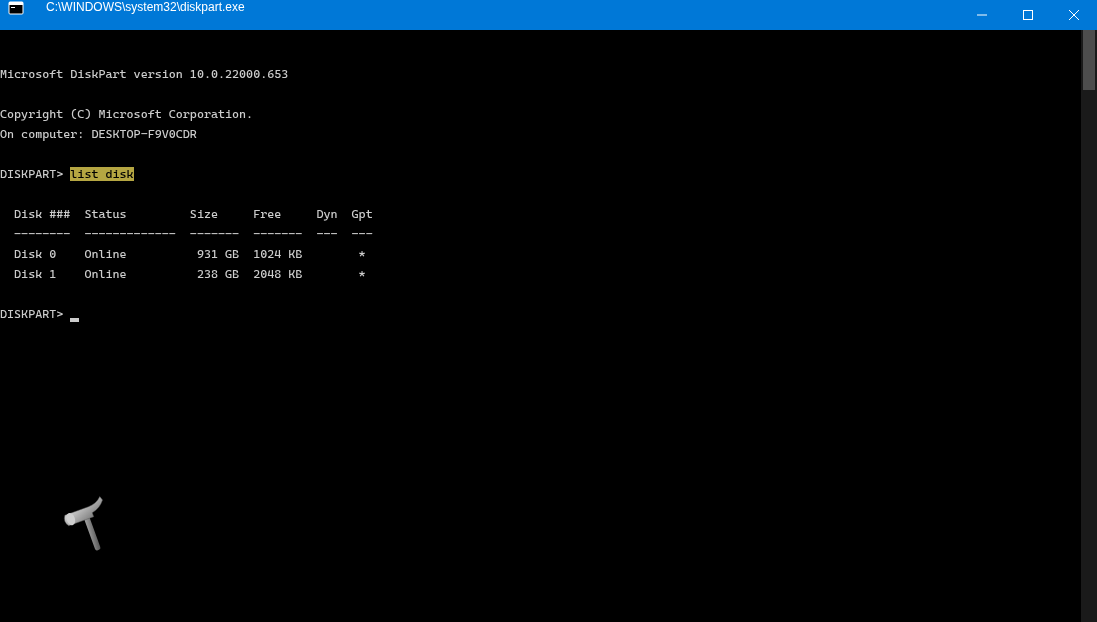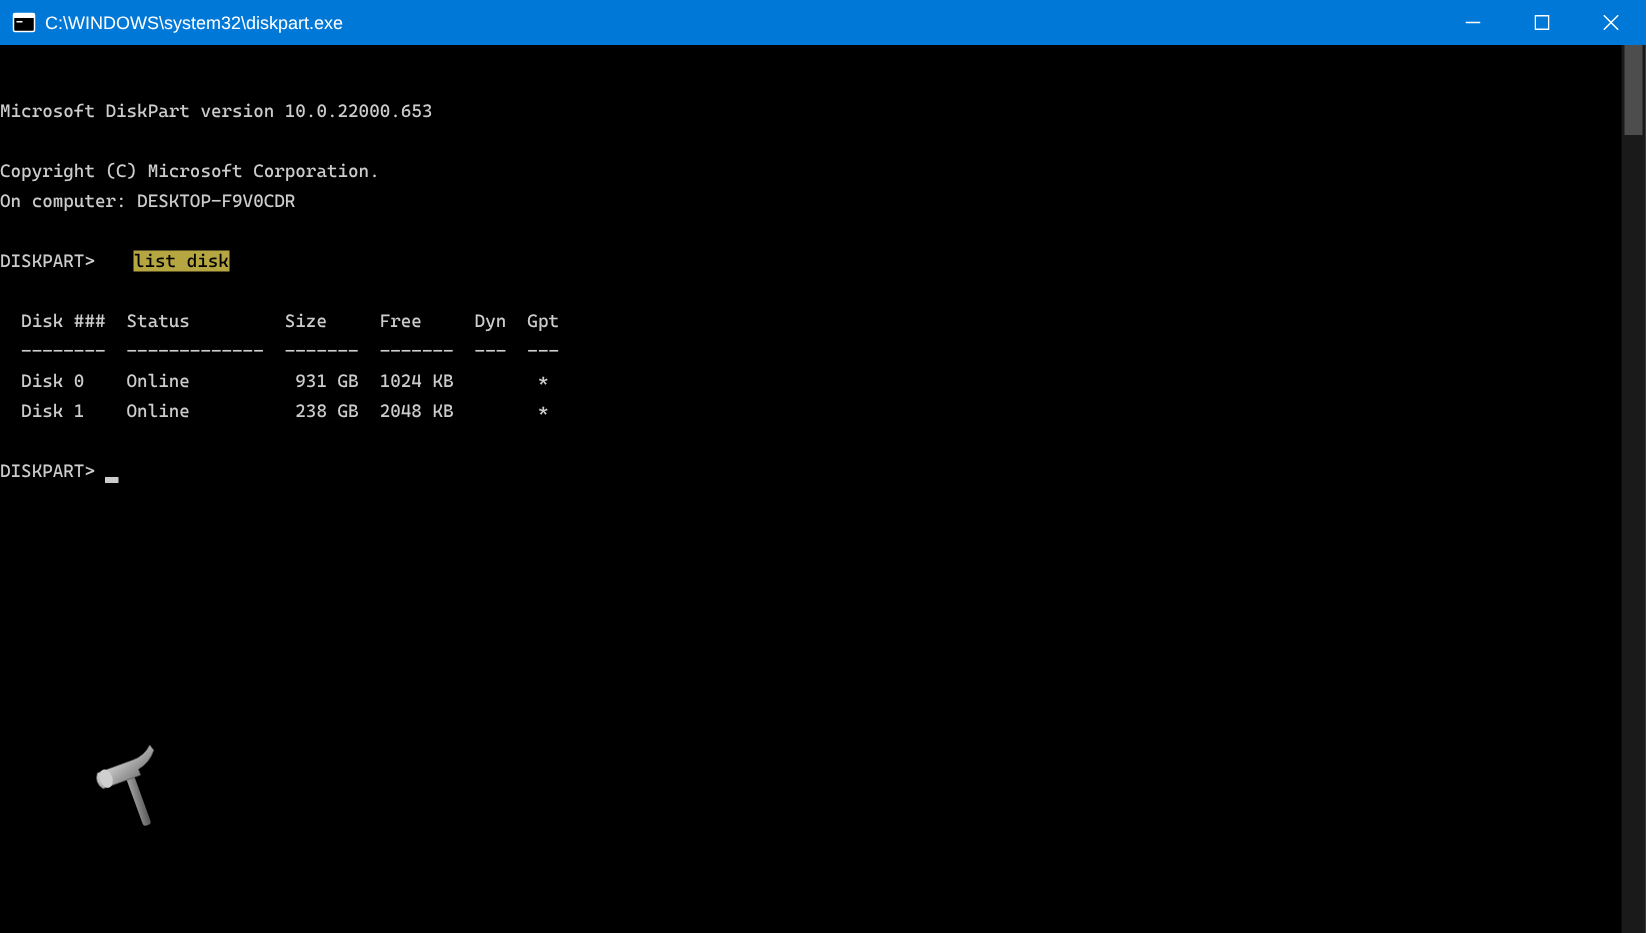--- a/index.html
+++ b/index.html
@@ -19,24 +19,25 @@
       height: 622px;
       background: #000;
       display: flex;
       flex-direction: column;
       position: relative;
     }
     .titlebar {
       height: 30px;
       background: #0078d7;
       display: flex;
-      align-items: center;
+      align-items: flex-start;
       color: #fff;
       font-family: 'Segoe UI', Tahoma, sans-serif;
       font-size: 12px;
+      gap: 16px;
     }
     .titlebar-icon {
       width: 16px;
       height: 16px;
       margin-left: 8px;
       margin-right: 6px;
       display: flex;
       align-items: center;
       justify-content: center;
     }
@@ -79,21 +80,20 @@
       font-family: Consolas, 'Cascadia Mono', monospace;
       font-size: 12px;
       line-height: 20px;
       padding: 14px 0 0 0;
       white-space: pre;
       letter-spacing: 0;
     }
     .highlight {
       background: #b5a642;
       color: #000;
-      margin-left: 19px;
     }
     .cursor {
       display: inline-block;
       width: 9px;
       height: 4px;
       background: #cccccc;
       vertical-align: bottom;
       margin-bottom: 2px;
     }
     .scrollbar {

